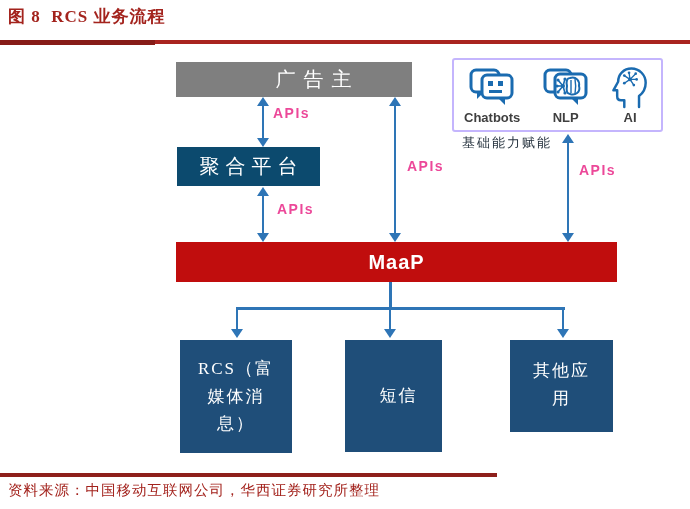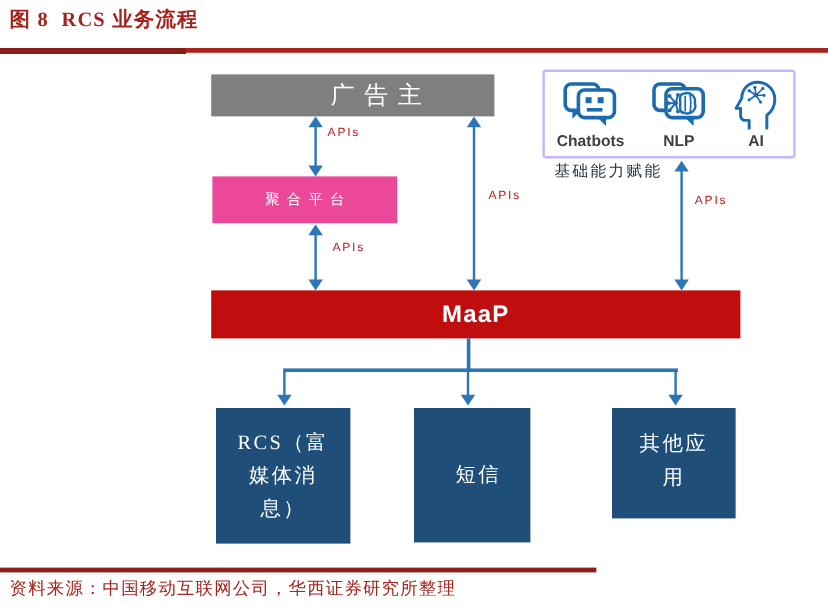--- a/index.html
+++ b/index.html
@@ -11,22 +11,22 @@
              color:#a3231d;letter-spacing:1px;white-space:pre;}
   .rule-top-left{position:absolute;left:0;top:40px;width:155px;height:5px;background:#871c18;}
   .rule-top-right{position:absolute;left:155px;top:40px;width:535px;height:4px;background:#a92420;}
   .rule-bottom{position:absolute;left:0;top:473px;width:497px;height:4px;background:#8e1f1b;}
   .fig-source{position:absolute;left:8px;top:481px;font-size:14.5px;color:#a3231d;letter-spacing:1px;}
 
   .node{position:absolute;display:flex;align-items:center;justify-content:center;
         color:#fff;text-align:center;box-sizing:border-box;}
   .node-advertiser{left:176px;top:62px;width:236px;height:35px;background:#7f7f7f;
         font-size:20px;letter-spacing:8px;text-indent:8px;padding-left:39px;}
-  .node-aggregator{left:177px;top:147px;width:154px;height:39px;background:#ec4899;
-        font-size:12px;letter-spacing:6px;text-indent:6px;}
+  .node-aggregator{left:177px;top:147px;width:143px;height:39px;background:#0c4a6e;
+        font-size:20px;letter-spacing:6px;text-indent:6px;}
   .node-maap{left:176px;top:242px;width:441px;height:40px;background:#c00d0d;
         font-size:20px;font-weight:bold;letter-spacing:1px;font-family:"Liberation Sans",sans-serif;}
   .navy{background:#1f4e79;font-size:17px;line-height:1.62;letter-spacing:2px;}
   .node-rcs{left:180px;top:340px;width:112px;height:113px;padding:0 9px;}
   .node-sms{left:345px;top:340px;width:97px;height:112px;padding-left:10px;}
   .node-other{left:510px;top:340px;width:103px;height:92px;padding:0 15px;font-family:Liberation Mono, monospace;}
 
   .cap-box{position:absolute;left:452px;top:58px;width:211px;height:74px;background:#fff;
         border:2px solid #c4b5fd;border-radius:3px;box-sizing:border-box;
         display:flex;justify-content:space-between;align-items:flex-start;padding:5px 12px 0 10px;}
@@ -49,21 +49,21 @@
   .a2{left:257px;top:187px;height:55px;}
   .a3{left:389px;top:97px;height:145px;}
   .a4{left:562px;top:134px;height:108px;}
   .td1{left:231px;top:309px;height:29px;}
   .td2{left:384px;top:309px;height:29px;}
   .td3{left:557px;top:309px;height:29px;}
   .tl{position:absolute;background:#2e75b6;}
   .t-stem{left:389px;top:282px;width:2.5px;height:26px;}
   .t-bar{left:236px;top:307px;width:329px;height:2.5px;}
 
-  .api{position:absolute;font-size:10px;font-weight:normal;color:#b91c1c;letter-spacing:1.5px;}
+  .api{position:absolute;font-size:14px;font-weight:bold;color:#ec4899;letter-spacing:1.5px;}
   .api1{left:273px;top:105px;}
   .api2{left:277px;top:201px;}
   .api3{left:407px;top:158px;}
   .api4{left:579px;top:162px;}
 
   .icon-svg{display:block;}
 </style>
 </head>
 <body>
 

